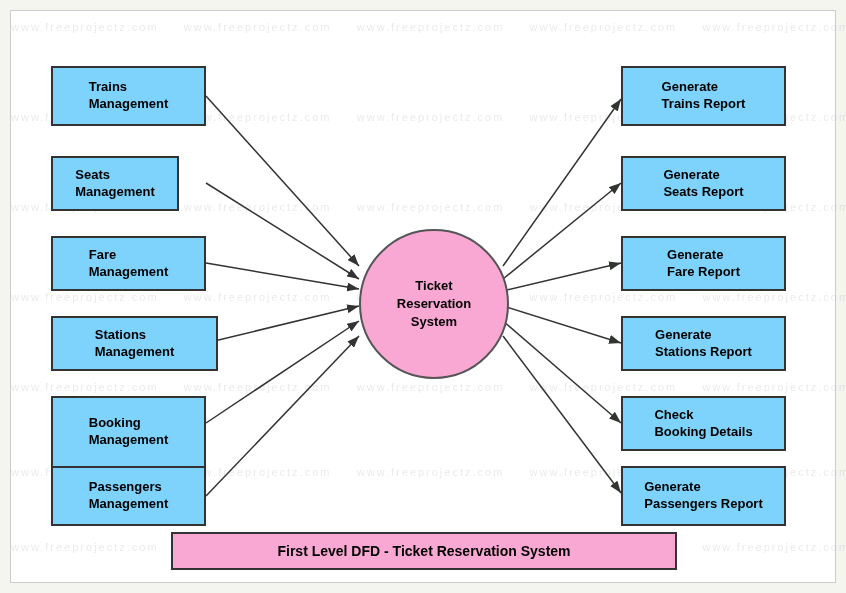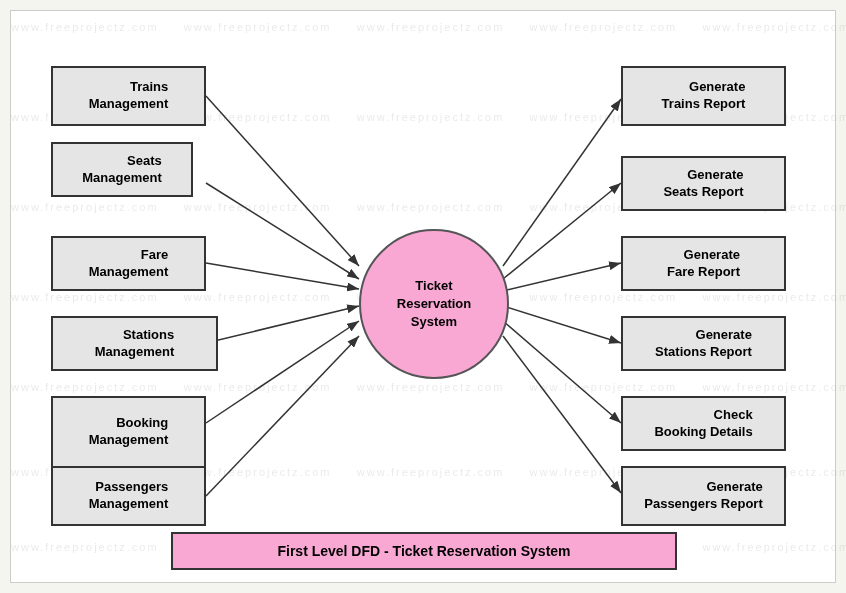--- a/index.html
+++ b/index.html
@@ -19,25 +19,25 @@
       right: 10px;
       bottom: 10px;
       background: white;
       border: 1px solid #ccc;
     }
 
     
     .box {
       position: absolute;
       border: 2px solid #333;
-      background: #e5e5e5;
+      background: #7dd3fc;
       display: flex;
       align-items: center;
       justify-content: center;
-      text-align: right;
+      text-align: left;
       font-size: 13px;
       font-weight: bold;
       line-height: 1.3;
       padding: 4px;
     }
 
     
     .center-circle {
       position: absolute;
       border: 2px solid #555;
@@ -125,21 +125,21 @@
     <line x1="492" y1="295" x2="610" y2="332" stroke="#333" stroke-width="1.5" marker-end="url(#arrowhead)"></line>
 
     <line x1="492" y1="310" x2="610" y2="412" stroke="#333" stroke-width="1.5" marker-end="url(#arrowhead)"></line>
 
     <line x1="492" y1="325" x2="610" y2="482" stroke="#333" stroke-width="1.5" marker-end="url(#arrowhead)"></line>
   </svg>
 
   <div class="box" style="left:40px;top:55px;width:155px;height:60px">
     <span>Trains<br>Management</span>
   </div>
-  <div class="box" style="left:40px;top:131px;width:142px;height:55px">
+  <div class="box" style="left:40px;top:145px;width:128px;height:55px">
     <span>Seats<br>Management</span>
   </div>
   <div class="box" style="left:40px;top:225px;width:155px;height:55px">
     <span>Fare<br>Management</span>
   </div>
   <div class="box" style="left:40px;top:305px;width:167px;height:55px">
     <span>Stations<br>Management</span>
   </div>
   <div class="box" style="left:40px;top:385px;width:155px;height:72px">
     <span>Booking<br>Management</span>

